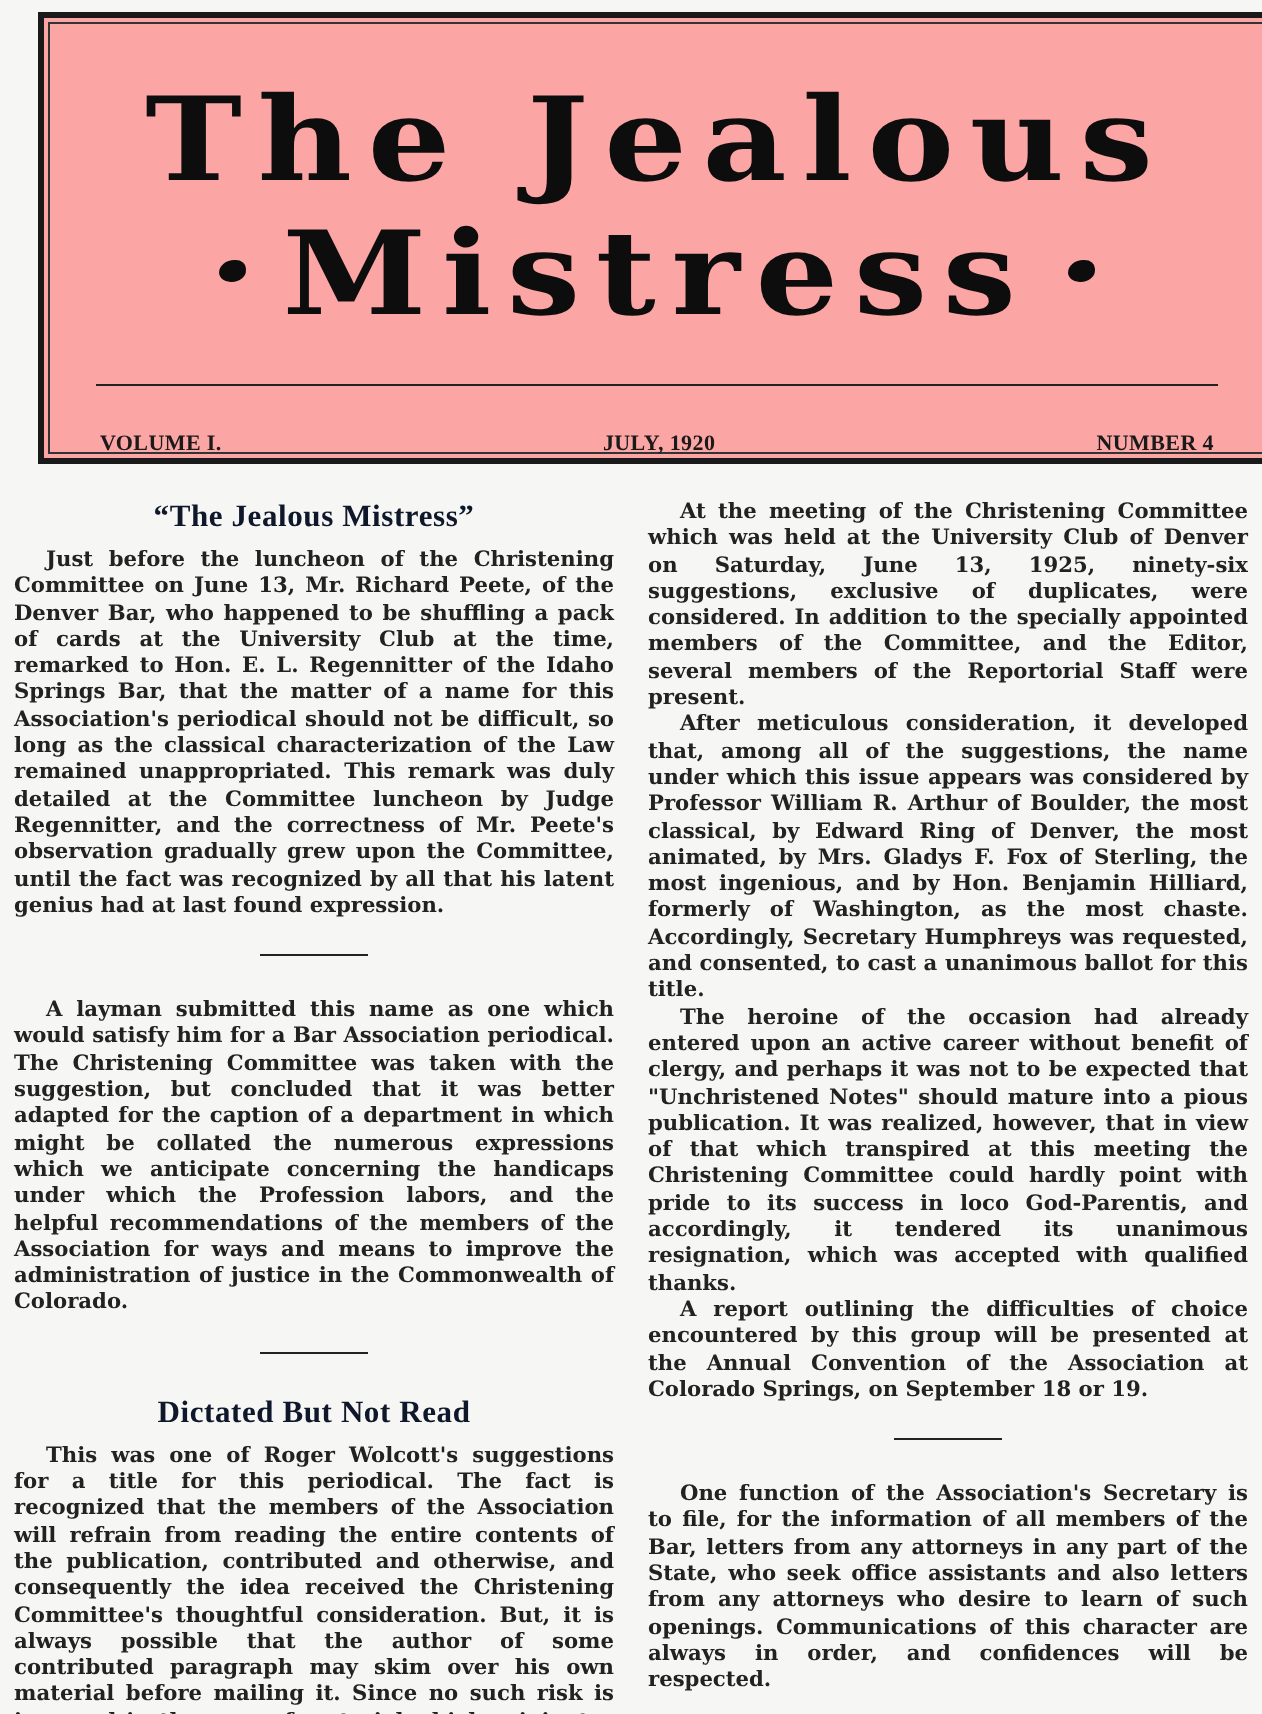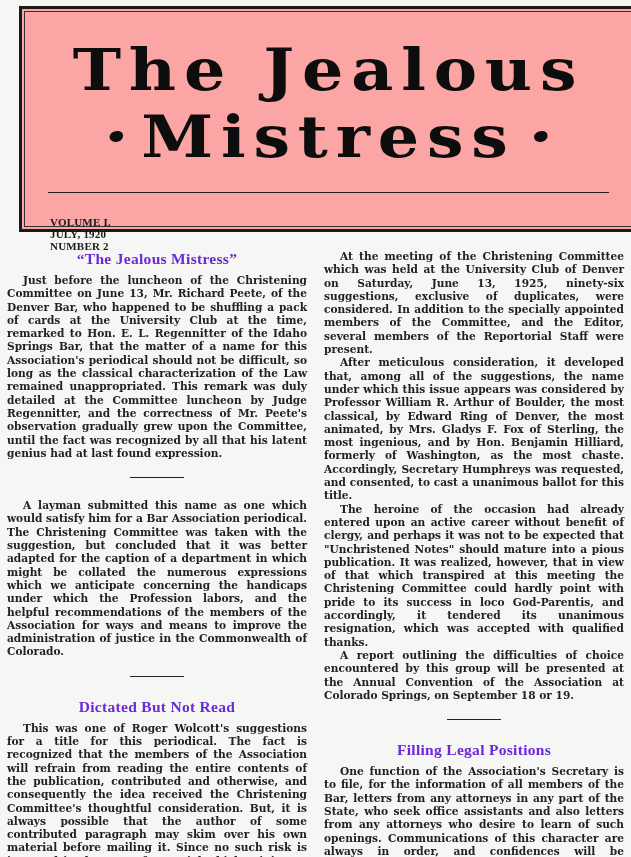--- a/index.html
+++ b/index.html
@@ -31,53 +31,52 @@
   }
   .rule-h {
     position: absolute; left: 23px; right: 23px; top: 180px; height: 0;
     border-top: 1px solid #222;
   }
   .issue-row {
     position: absolute; left: 25px; right: 25px; top: 204px;
     display: flex; justify-content: space-between;
     font-family: "Liberation Serif", serif; font-weight: bold; font-size: 11px;
     letter-spacing: 0.2px;
-    flex-direction: column;
   }
   .col {
     position: absolute; top: 250px; width: 300px;
     font-family: "DejaVu Serif", serif; font-weight: bold;
     font-size: 10.6px; line-height: 13.3px; color: #222;
   }
   .col-left { left: 7px; }
   .col-right { left: 324px; }
   .headline {
     text-align: center; font-family: "Liberation Serif", serif; font-weight: bold;
-    font-size: 15.5px; line-height: 18px; margin: 0 0 6px 0; color: #6d28d9;
+    font-size: 15.5px; line-height: 18px; margin: 0 0 6px 0; color: #0f172a;
     letter-spacing: 0.3px;
   }
   .para { text-align: justify; text-indent: 16px; margin: 0; }
   .divider {
     width: 54px; height: 0; border-top: 1.5px solid #222; margin: 17px auto 21px auto;
   }
 </style>
 </head>
 <body>
 
 <div class="masthead">
   <div class="masthead-inner">
     <div class="title-line title-1">The Jealous</div>
     <div class="title-line title-2">
       <span class="ornament"></span><span>Mistress</span><span class="ornament"></span>
     </div>
     <div class="rule-h"></div>
     <div class="issue-row">
       <span>VOLUME I.</span>
       <span>JULY, 1920</span>
-      <span>NUMBER 2</span>
+      <span>NUMBER 4</span>
     </div>
   </div>
 </div>
 
 <div class="col col-left">
   <div>
     <h2 class="headline">“The Jealous Mistress”</h2>
     <p class="para">Just before the luncheon of the Christening Committee on June 13, Mr. Richard Peete, of the Denver Bar, who happened to be shuffling a pack of cards at the University Club at the time, remarked to Hon. E. L. Regennitter of the Idaho Springs Bar, that the matter of a name for this Association's periodical should not be difficult, so long as the classical characterization of the Law remained unappropriated. This remark was duly detailed at the Committee luncheon by Judge Regennitter, and the correctness of Mr. Peete's observation gradually grew upon the Committee, until the fact was recognized by all that his latent genius had at last found expression.</p>
   </div>
   <div class="divider"></div>
@@ -93,16 +92,15 @@
 
 <div class="col col-right">
   <div>
     <p class="para">At the meeting of the Christening Committee which was held at the University Club of Denver on Saturday, June 13, 1925, ninety-six suggestions, exclusive of duplicates, were considered. In addition to the specially appointed members of the Committee, and the Editor, several members of the Reportorial Staff were present.</p>
     <p class="para">After meticulous consideration, it developed that, among all of the suggestions, the name under which this issue appears was considered by Professor William R. Arthur of Boulder, the most classical, by Edward Ring of Denver, the most animated, by Mrs. Gladys F. Fox of Sterling, the most ingenious, and by Hon. Benjamin Hilliard, formerly of Washington, as the most chaste. Accordingly, Secretary Humphreys was requested, and consented, to cast a unanimous ballot for this title.</p>
     <p class="para">The heroine of the occasion had already entered upon an active career without benefit of clergy, and perhaps it was not to be expected that "Unchristened Notes" should mature into a pious publication. It was realized, however, that in view of that which transpired at this meeting the Christening Committee could hardly point with pride to its success in loco God-Parentis, and accordingly, it tendered its unanimous resignation, which was accepted with qualified thanks.</p>
     <p class="para">A report outlining the difficulties of choice encountered by this group will be presented at the Annual Convention of the Association at Colorado Springs, on September 18 or 19.</p>
   </div>
   <div class="divider"></div>
   <div>
-    <h2 class="headline">Filling Legal Positions</h2>
     <p class="para">One function of the Association's Secretary is to file, for the information of all members of the Bar, letters from any attorneys in any part of the State, who seek office assistants and also letters from any attorneys who desire to learn of such openings. Communications of this character are always in order, and confidences will be respected.</p>
   </div>
 </div>
 
 </body></html>

